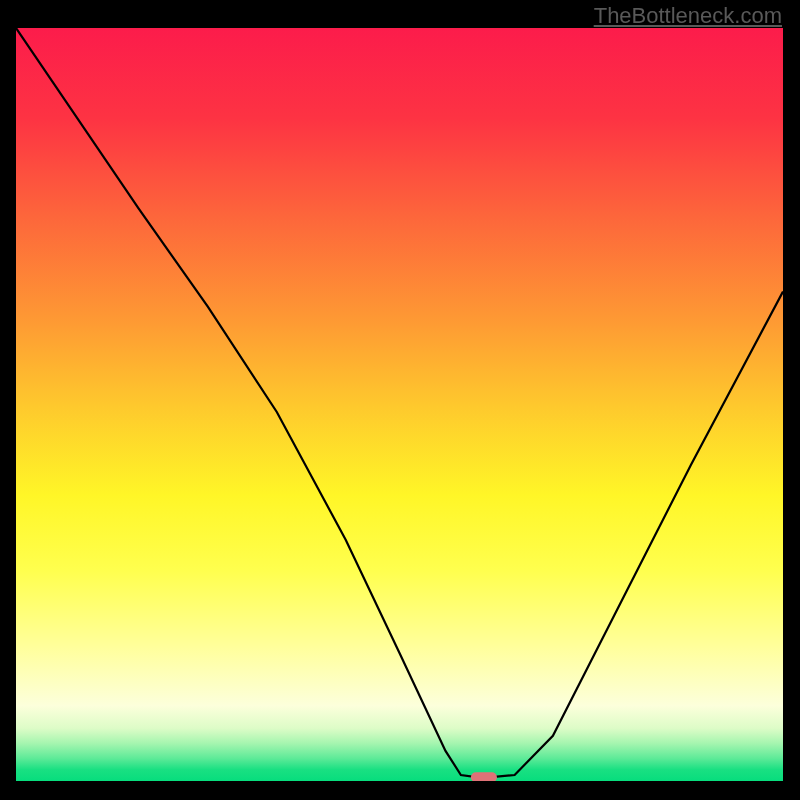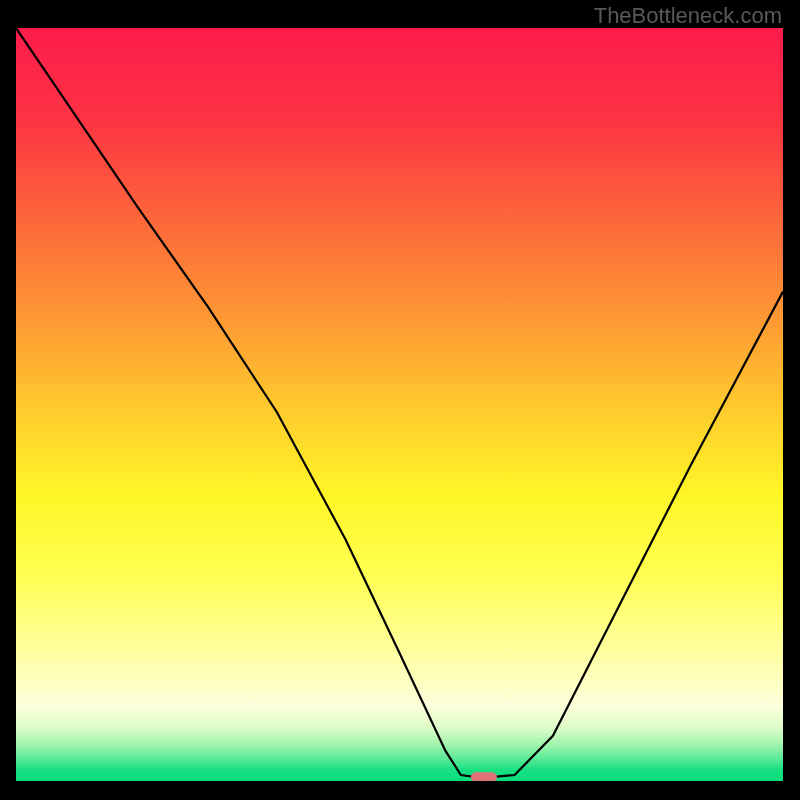--- a/index.html
+++ b/index.html
@@ -12,20 +12,21 @@
     font-family: Arial, sans-serif;
   }
   .watermark {
     position: absolute;
     top: 3px;
     right: 18px;
     color: #595959;
     font-size: 22px;
     font-weight: normal;
     z-index: 10;
+    text-decoration: underline;
   }
   .chart-container {
     position: absolute;
     left: 16px;
     top: 28px;
     width: 767px;
     height: 753px;
   }
   svg {
     display: block;

